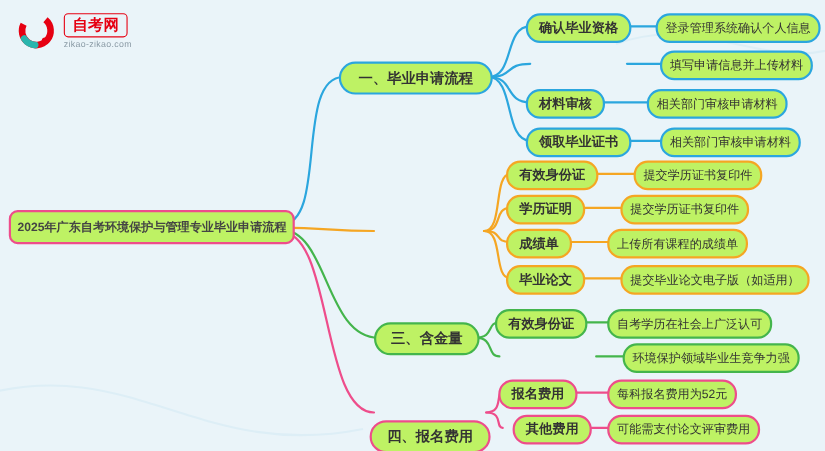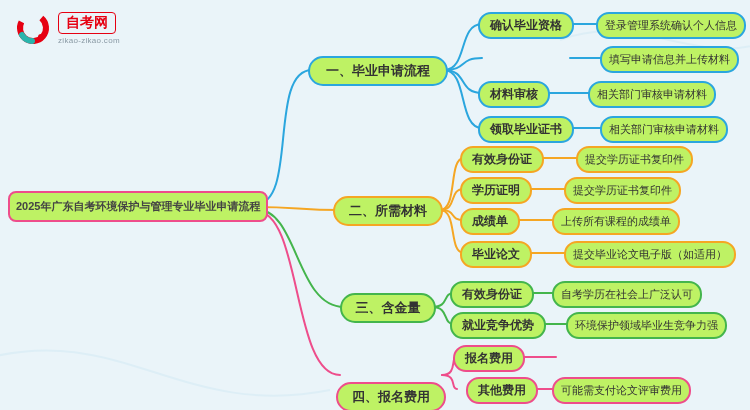--- a/index.html
+++ b/index.html
@@ -97,21 +97,20 @@
     </svg>
     <div>
       <div class="logo-name">自考网</div>
       <div class="logo-url">zikao-zikao.com</div>
     </div>
   </div>
 
   <div class="node root" style="left:8px;top:191px;">2025年广东自考环境保护与管理专业毕业申请流程</div>
 
   <div class="node branch b-blue" style="left:308px;top:56px;width:140px;">一、毕业申请流程</div>
-  <div class="node branch b-orange" style="left:333px;top:196px;width:110px;">二、所需材料</div>
   <div class="node branch b-green" style="left:340px;top:293px;width:96px;">三、含金量</div>
   <div class="node branch b-pink" style="left:336px;top:382px;width:110px;">四、报名费用</div>
 
   <div class="node label b-blue" style="left:478px;top:12px;">确认毕业资格</div>
   <div class="node desc  b-blue" style="left:596px;top:12px;">登录管理系统确认个人信息</div>
   <div class="node desc  b-blue" style="left:600px;top:46px;">填写申请信息并上传材料</div>
   <div class="node label b-blue" style="left:478px;top:81px;">材料审核</div>
   <div class="node desc  b-blue" style="left:588px;top:81px;">相关部门审核申请材料</div>
   <div class="node label b-blue" style="left:478px;top:116px;">领取毕业证书</div>
   <div class="node desc  b-blue" style="left:600px;top:116px;">相关部门审核申请材料</div>
@@ -120,20 +119,20 @@
   <div class="node desc  b-orange" style="left:576px;top:146px;">提交学历证书复印件</div>
   <div class="node label b-orange" style="left:460px;top:177px;">学历证明</div>
   <div class="node desc  b-orange" style="left:564px;top:177px;">提交学历证书复印件</div>
   <div class="node label b-orange" style="left:460px;top:208px;text-align:center;">成绩单</div>
   <div class="node desc  b-orange" style="left:552px;top:208px;">上传所有课程的成绩单</div>
   <div class="node label b-orange" style="left:460px;top:241px;">毕业论文</div>
   <div class="node desc  b-orange" style="left:564px;top:241px;text-align:center;">提交毕业论文电子版（如适用）</div>
 
   <div class="node label b-green" style="left:450px;top:281px;">有效身份证</div>
   <div class="node desc  b-green" style="left:552px;top:281px;">自考学历在社会上广泛认可</div>
-  <div class="node label b-green" style="left:450px;top:312px;">就业竞争优势</div>
   <div class="node desc  b-green" style="left:566px;top:312px;">环境保护领域毕业生竞争力强</div>
 
   <div class="node label b-pink" style="left:453px;top:345px;">报名费用</div>
+  <div class="node desc  b-pink" style="left:552px;top:345px;">每科报名费用为52元</div>
   <div class="node label b-pink" style="left:466px;top:377px;">其他费用</div>
   <div class="node desc  b-pink" style="left:552px;top:377px;">可能需支付论文评审费用</div>
 
 </div>
 
 </body></html>

